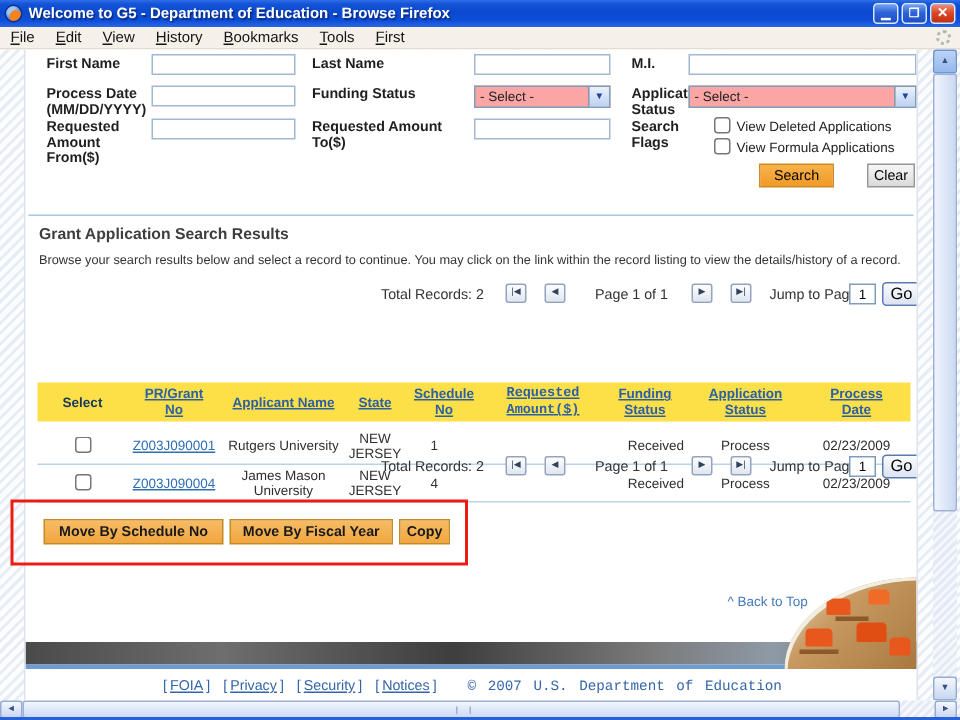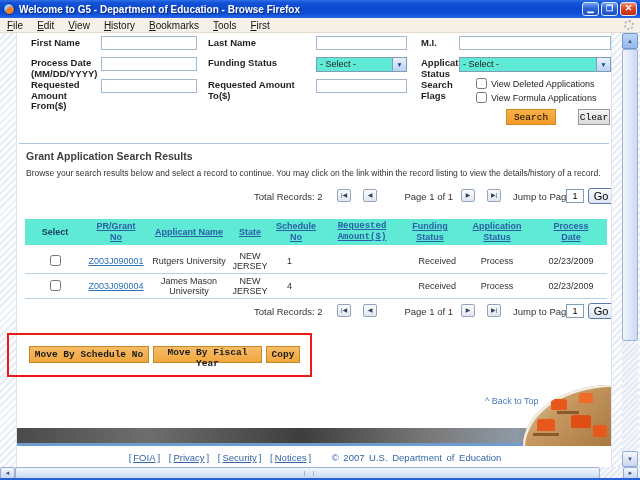--- a/index.html
+++ b/index.html
@@ -34,54 +34,54 @@
   
   .viewport { position:absolute; top:33px; left:0; width:640px; height:434px;
     background:repeating-linear-gradient(135deg,#FDFDFE 0 3px,#E6EDF6 3px 5px); }
   .content { position:absolute; left:16px; top:0; width:596px; height:434px; background:#fff;
     border-left:1px solid #DCE4EF; border-right:1px solid #DCE4EF; overflow:hidden; }
 
   
   .flabel { position:absolute; font-size:9.5px; font-weight:bold; color:#1F1F1F; line-height:10.5px; }
   .tinput { position:absolute; height:14px; border:1px solid #A2B8D1; background:#fff;
     font-size:9.5px; padding:0 2px; font-family:inherit; }
-  .sel { position:absolute; height:15px; border:1px solid #7F9DB9; background:#5eead4;
+  .sel { position:absolute; height:15px; border:1px solid #7F9DB9; background:#fca5a5;
     font-size:9px; color:#222; line-height:13px; padding-left:3px; }
   .sel .arrowbox { position:absolute; right:0; top:0; bottom:0; width:14px;
     background:linear-gradient(180deg,#EAF1FC,#BCD1F2); border-left:1px solid #7F9DB9;
     color:#1D45A0; font-size:6.5px; text-align:center; line-height:13px; }
   .cbrow { position:absolute; display:flex; align-items:center; gap:4px; font-size:9px; color:#222; }
   .cbrow input { width:11px; height:11px; }
-  .btn { font-family:Liberation Mono, monospace; cursor:default; }
+  .btn { font-family:Liberation Sans, sans-serif; cursor:default; }
   .btn-search { position:absolute; left:489px; top:76px; width:50px; height:16px;
     background:linear-gradient(180deg,#F8B24A,#F09A28); border:1px solid #D08A20; font-size:9.5px; }
   .btn-clear { position:absolute; left:561px; top:76px; width:32px; height:16px;
     background:linear-gradient(180deg,#F6F6F6,#DADADA); border:1px solid #969696; font-size:9.5px; }
 
   .divider { position:absolute; left:2px; right:2px; top:110px; height:1px; background:#A9C6E2; }
   .heading { position:absolute; left:9px; top:117px; font-size:10.5px; font-weight:bold; color:#3E3E3E; }
   .desc { position:absolute; left:9px; top:135px; right:4px; font-size:8.5px; color:#333;
     white-space:nowrap; overflow:hidden; }
 
   
   .pagerow { position:absolute; left:0; right:0; height:17px; font-size:9.5px; color:#333; }
   .pg-total { position:absolute; left:237px; top:3px; }
   .pg-btn { position:absolute; top:1px; width:14px; height:13px; font-size:6px; line-height:11px;
     text-align:center; color:#30435E; background:linear-gradient(180deg,#FDFDFD,#E0E6F0);
     border:1px solid #94A4BE; border-radius:2px; padding:0; }
-  .pg-label { position:absolute; left:372px; top:3px; width:64px; text-align:right; }
+  .pg-label { position:absolute; left:372px; top:3px; width:64px; text-align:center; }
   .pg-jumplbl { position:absolute; left:496px; top:3px; }
   .pg-jump { position:absolute; left:549px; top:1px; width:18px; height:14px;
     border:1px solid #7F9DB9; font-size:9px; text-align:center; font-family:inherit; }
   .pg-go { position:absolute; left:571px; top:0; width:26px; height:16px; border-radius:3px;
     border:1px solid #5A7AB0; background:linear-gradient(180deg,#FAFBFD,#DCE4F2); font-size:11px; }
 
   
   .rtable { position:absolute; left:8px; top:186px; width:582px; font-size:9px; color:#2F2F2F; }
-  .thead { display:flex; align-items:center; background:#5eead4; min-height:26px; }
+  .thead { display:flex; align-items:center; background:#fde047; min-height:26px;margin-top:36px; }
   .cell { flex:none; text-align:center; padding:1px; }
   .c0{width:60px;} .c1{width:62px;} .c2{width:84px;} .c3{width:38px;} .c4{width:54px;}
   .c5{width:78px;} .c6{width:58px;} .c7{width:76px;} .c8{width:72px;}
   .hsel { font-weight:bold; color:#17375E; }
   .hlink { display:inline-block; font-weight:bold; color:#2B5FA6; text-decoration:underline; line-height:11px; }
   .w44{width:44px;} .w48{width:48px;} .w56{width:56px;font-family:Liberation Mono, monospace;} .w66{width:66px;} .w46{width:46px;}
   .tgap { height:4px; }
   .trow { display:flex; align-items:center; min-height:25px; border-bottom:1px solid #B9D2E8; }
   .trow input { width:11px; height:11px; }
   .rlink { color:#2E6EB5; text-decoration:underline; }
@@ -112,21 +112,21 @@
   .chair.ch4 { left:48px; top:30px; width:20px; height:13px; background:#E04E14; }
   .chair.ch5 { left:70px; top:40px; width:14px; height:12px; }
   .deskbit { position:absolute; background:#8B5A2B; }
   .deskbit.d1 { left:34px; top:26px; width:22px; height:3px; }
   .deskbit.d2 { left:10px; top:48px; width:26px; height:3px; }
 
   .footer { position:absolute; left:0; top:419px; width:100%; text-align:center;
     font-size:9.5px; color:#3366A8; word-spacing:2px; }
   .footer .flink { text-decoration:underline; }
   .footer .fsep { padding:0 2px; }
-  .fcopy { margin-left:14px; }
+  .fcopy { margin-left:14px;font-family:Liberation Mono, monospace; }
 
   
   .vscroll { position:absolute; right:2px; top:33px; width:16px; height:434px;
     background:repeating-linear-gradient(135deg,#F5F7FC 0 2px,#E3EAF6 2px 4px); }
   .sb-btn { position:absolute; left:0; width:16px; height:16px; text-align:center;
     font-size:6px; line-height:15px; color:#39527E; border:1px solid #96ACD2; border-radius:2px;
     background:linear-gradient(180deg,#F4F8FE,#C8D6F0); }
   .sb-btn.up { top:0; background:linear-gradient(180deg,#BCD4F6,#94B8EC); border-color:#6E96D2; }
   .sb-btn.down { bottom:0; }
   .sb-thumb { position:absolute; left:0; top:16px; width:16px; height:292px;

